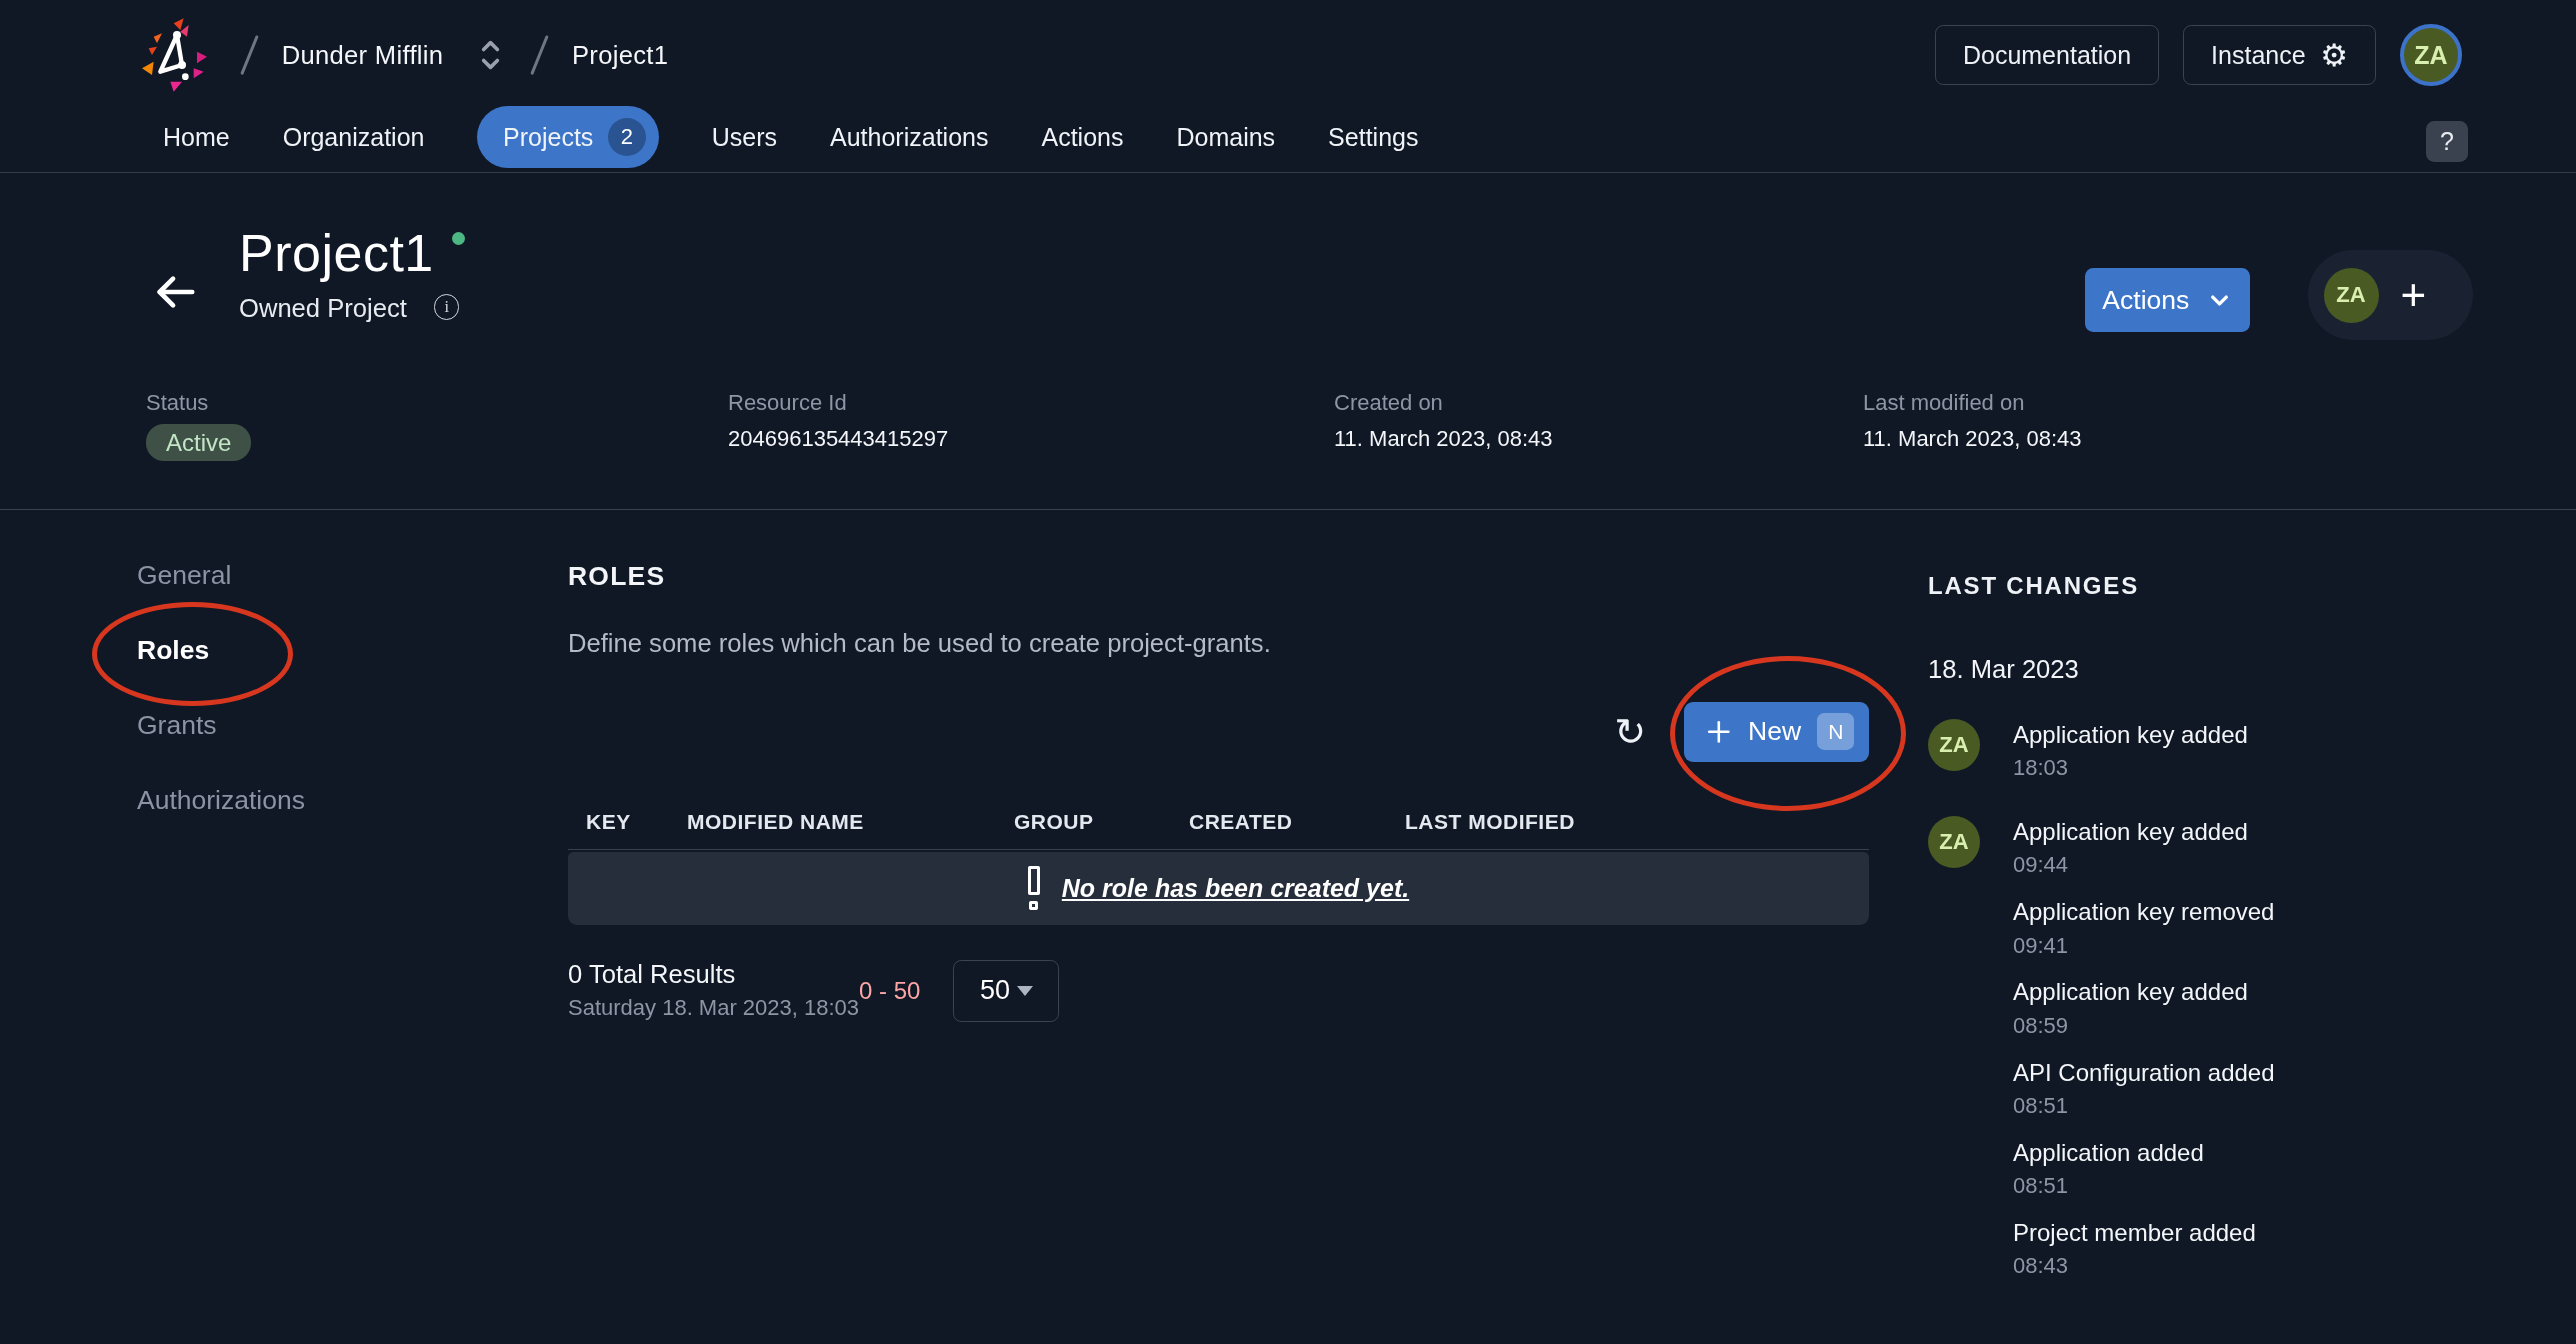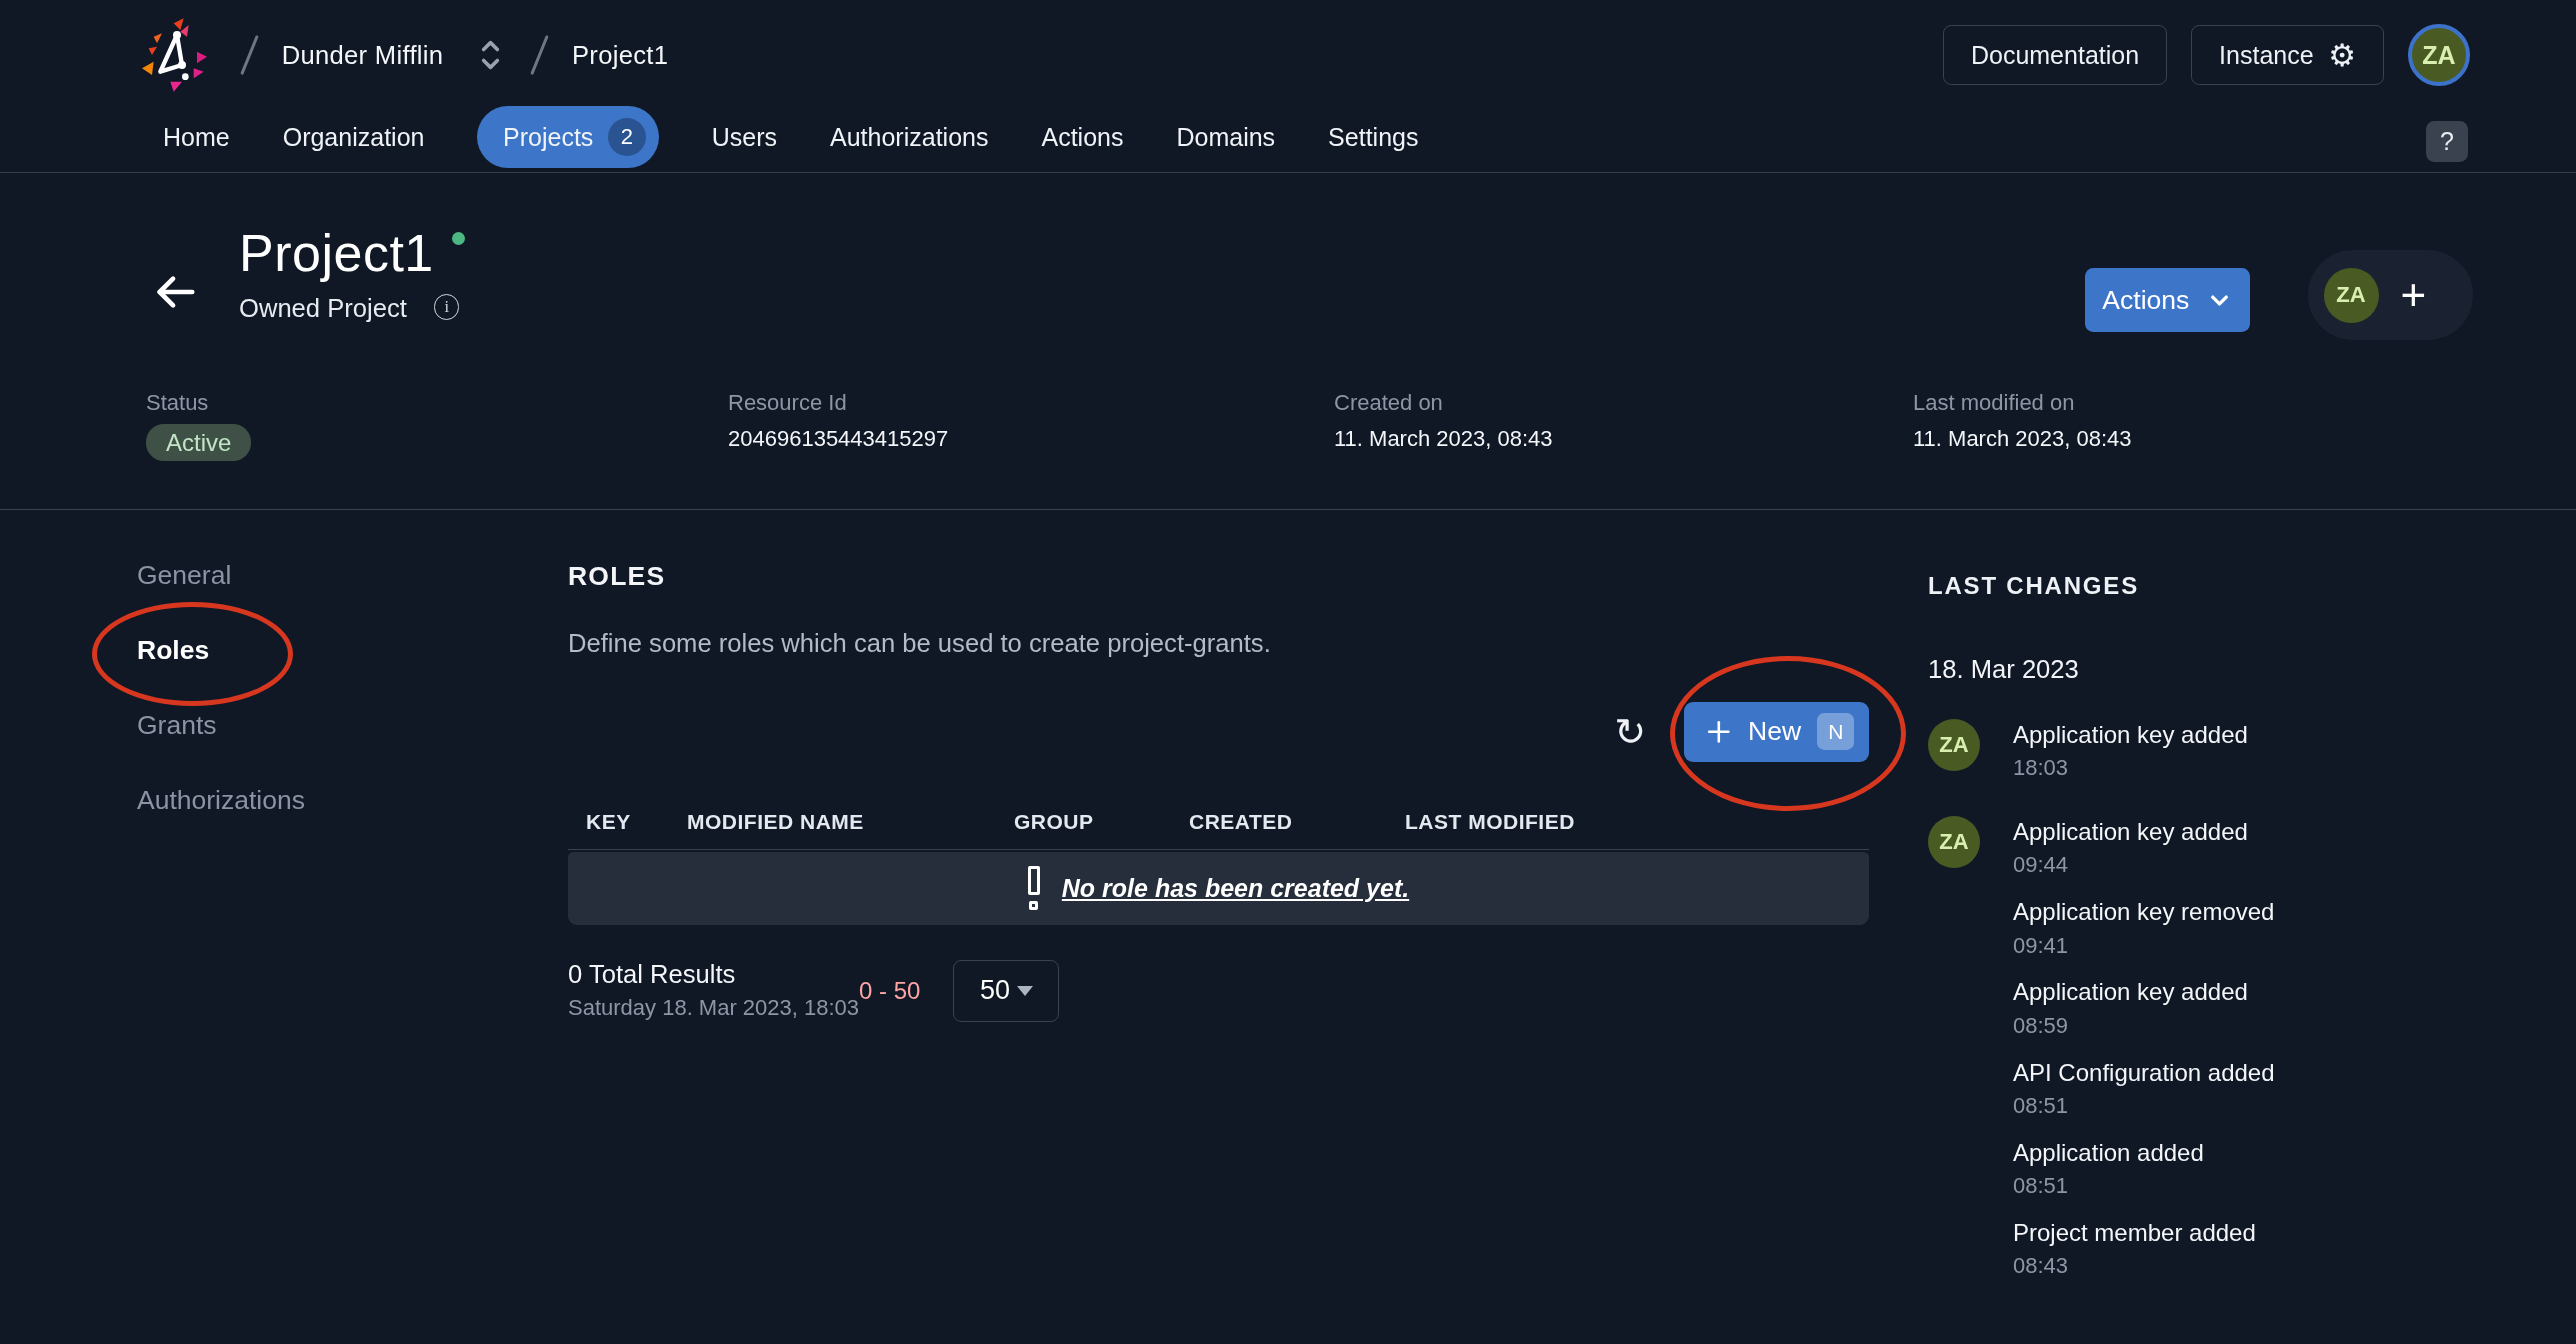--- a/index.html
+++ b/index.html
@@ -7,21 +7,21 @@
     --avatar-bg:#4a5a23; --avatar-text:#d9efb0; --avatar-ring:#3c72c9;
     --status-bg:#3f5146; --status-text:#c2e5c6; --success-green:#4cb782;
     --panel-bg:#262d3b; --pill-bg:#1a2231; --border-color:#3b4252; --text-muted:#8e96a6;
   }
   *{margin:0;padding:0;box-sizing:border-box;}
   html,body{width:2576px;height:1345px;overflow:hidden;}
   body{background:var(--page-bg);font-family:"Liberation Sans",sans-serif;color:#f2f4f8;}
   #app{position:relative;width:2576px;height:1345px;background:var(--page-bg);}
 
   
-  .header{position:absolute;top:0;left:0;right:4px;height:102px;display:flex;align-items:center;justify-content:space-between;padding:8px 102px 0 137px;}
+  .header{position:absolute;top:0;left:0;right:12px;height:102px;display:flex;align-items:center;justify-content:space-between;padding:8px 102px 0 137px;}
   .crumbs{display:flex;align-items:center;gap:31px;}
   .slash{width:2.7px;height:42px;background:#6e7686;transform:rotate(22deg);border-radius:1.8px;}
   .crumb-txt{font-size:25.6px;color:#f4f6f9;letter-spacing:0.3px;}
   .updown{display:flex;align-items:center;}
   .hdr-right{display:flex;align-items:center;gap:24px;}
   .hdr-btn{display:flex;align-items:center;gap:14.6px;height:60px;padding:0 27px;border:1.8px solid var(--border-color);border-radius:8.2px;font-size:25px;color:#eef1f5;background:transparent;cursor:pointer;}
   .avatar{border-radius:50%;background:var(--avatar-bg);color:var(--avatar-text);display:flex;align-items:center;justify-content:center;font-weight:700;}
   .avatar-top{width:62px;height:62px;font-size:25px;border:4.6px solid var(--avatar-ring);}
 
   
@@ -192,21 +192,21 @@
     <div class="status-badge">Active</div>
   </div>
   <div class="meta-col" style="left:728px;">
     <div class="meta-label">Resource Id</div>
     <div class="meta-value">204696135443415297</div>
   </div>
   <div class="meta-col" style="left:1334px;">
     <div class="meta-label">Created on</div>
     <div class="meta-value">11. March 2023, 08:43</div>
   </div>
-  <div class="meta-col" style="left:1913px;">
+  <div class="meta-col" style="left:1863px;">
     <div class="meta-label">Last modified on</div>
     <div class="meta-value">11. March 2023, 08:43</div>
   </div>
   <div class="hr"></div>
 
   <div class="side-menu">
     <div class="menu-item">General</div>
     <div class="menu-item active">Roles</div>
     <div class="menu-item">Grants</div>
     <div class="menu-item">Authorizations</div>

